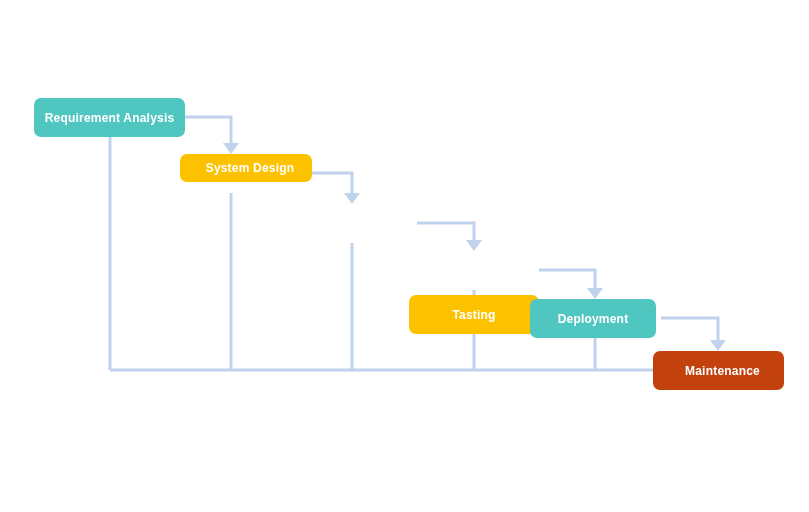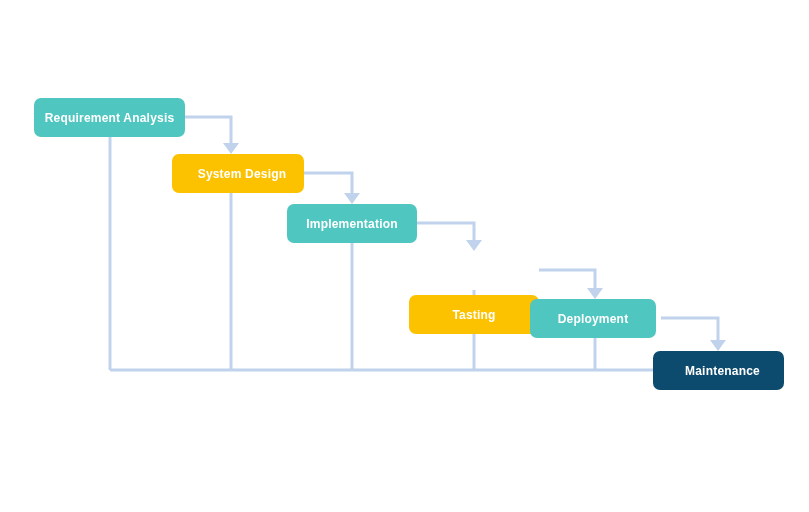--- a/index.html
+++ b/index.html
@@ -65,33 +65,30 @@
       <path d="M 352 243 V 370" fill="none" stroke="#c0d2ec" stroke-width="3" stroke-linecap="butt" stroke-linejoin="miter"></path>
       <path d="M 474 290 V 370" fill="none" stroke="#c0d2ec" stroke-width="3" stroke-linecap="butt" stroke-linejoin="miter"></path>
       <path d="M 595 338 V 370" fill="none" stroke="#c0d2ec" stroke-width="3" stroke-linecap="butt" stroke-linejoin="miter"></path>
       <path d="M 110 370 H 653" fill="none" stroke="#c0d2ec" stroke-width="3" stroke-linecap="butt" stroke-linejoin="miter"></path>
     </svg>
 
   <div class="node" style="left: 34px; top: 98px; width: 151px; height: 39px; background: rgb(80, 198, 193);">
     <span class="node-label">Requirement Analysis</span>
   </div>
 
-  <div class="node" style="left: 172px; top: 154px; width: 132px; height: 39px; background: rgb(252, 194, 0); padding-left: 8px;">
+  <div class="node" style="left: 180px; top: 154px; width: 132px; height: 28px; background: rgb(252, 194, 0); padding-left: 8px;">
     <span class="node-label">System Design</span>
   </div>
 
-  <div class="node" style="left: 287px; top: 204px; width: 130px; height: 39px; background: rgb(80, 198, 193);">
-    <span class="node-label">Implementation</span>
-  </div>
 
   <div class="node" style="left: 409px; top: 251px; width: 130px; height: 39px; background: rgb(252, 194, 0); margin-top: 44px;">
     <span class="node-label">Tasting</span>
   </div>
 
   <div class="node" style="left: 530px; top: 299px; width: 126px; height: 39px; background: rgb(80, 198, 193);">
     <span class="node-label">Deployment</span>
   </div>
 
-  <div class="node" style="left: 653px; top: 351px; width: 131px; height: 39px; background: #0c4a6e; padding-left: 8px;">
+  <div class="node" style="left: 653px; top: 351px; width: 131px; height: 39px; background: #c2410c; padding-left: 8px;">
     <span class="node-label">Maintenance</span>
   </div>
 
 </div>
 
 </body></html>

